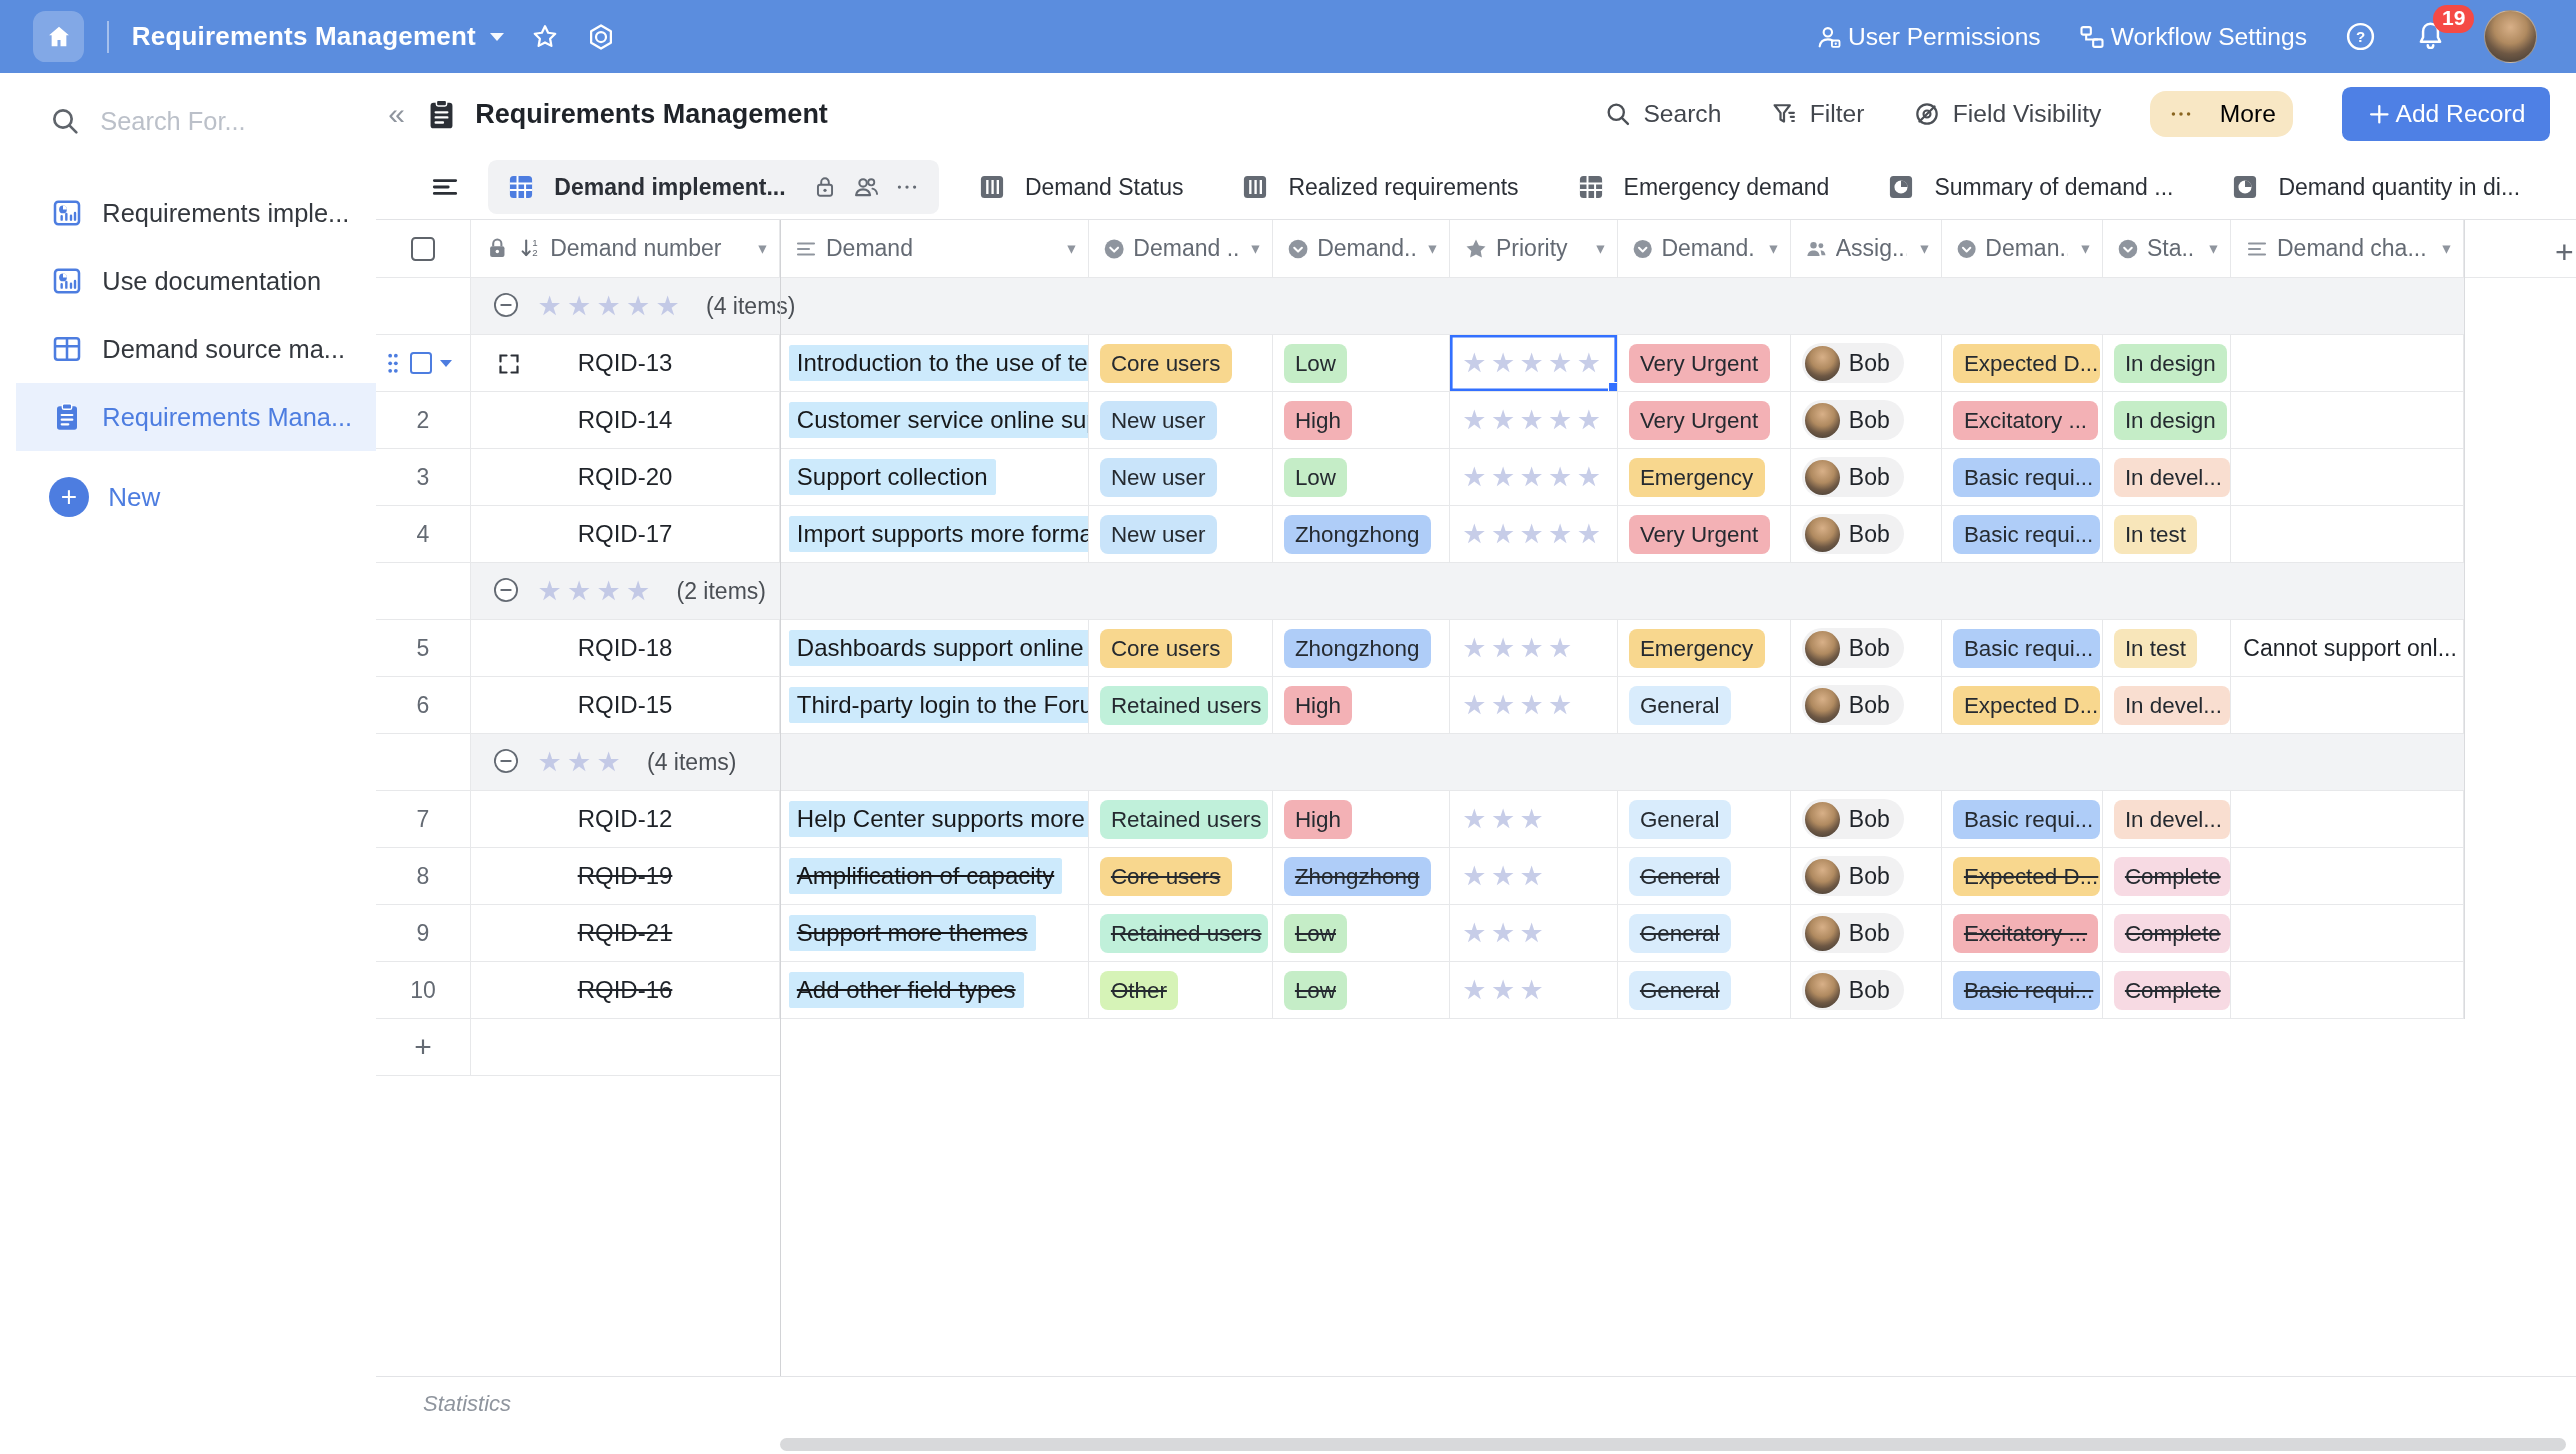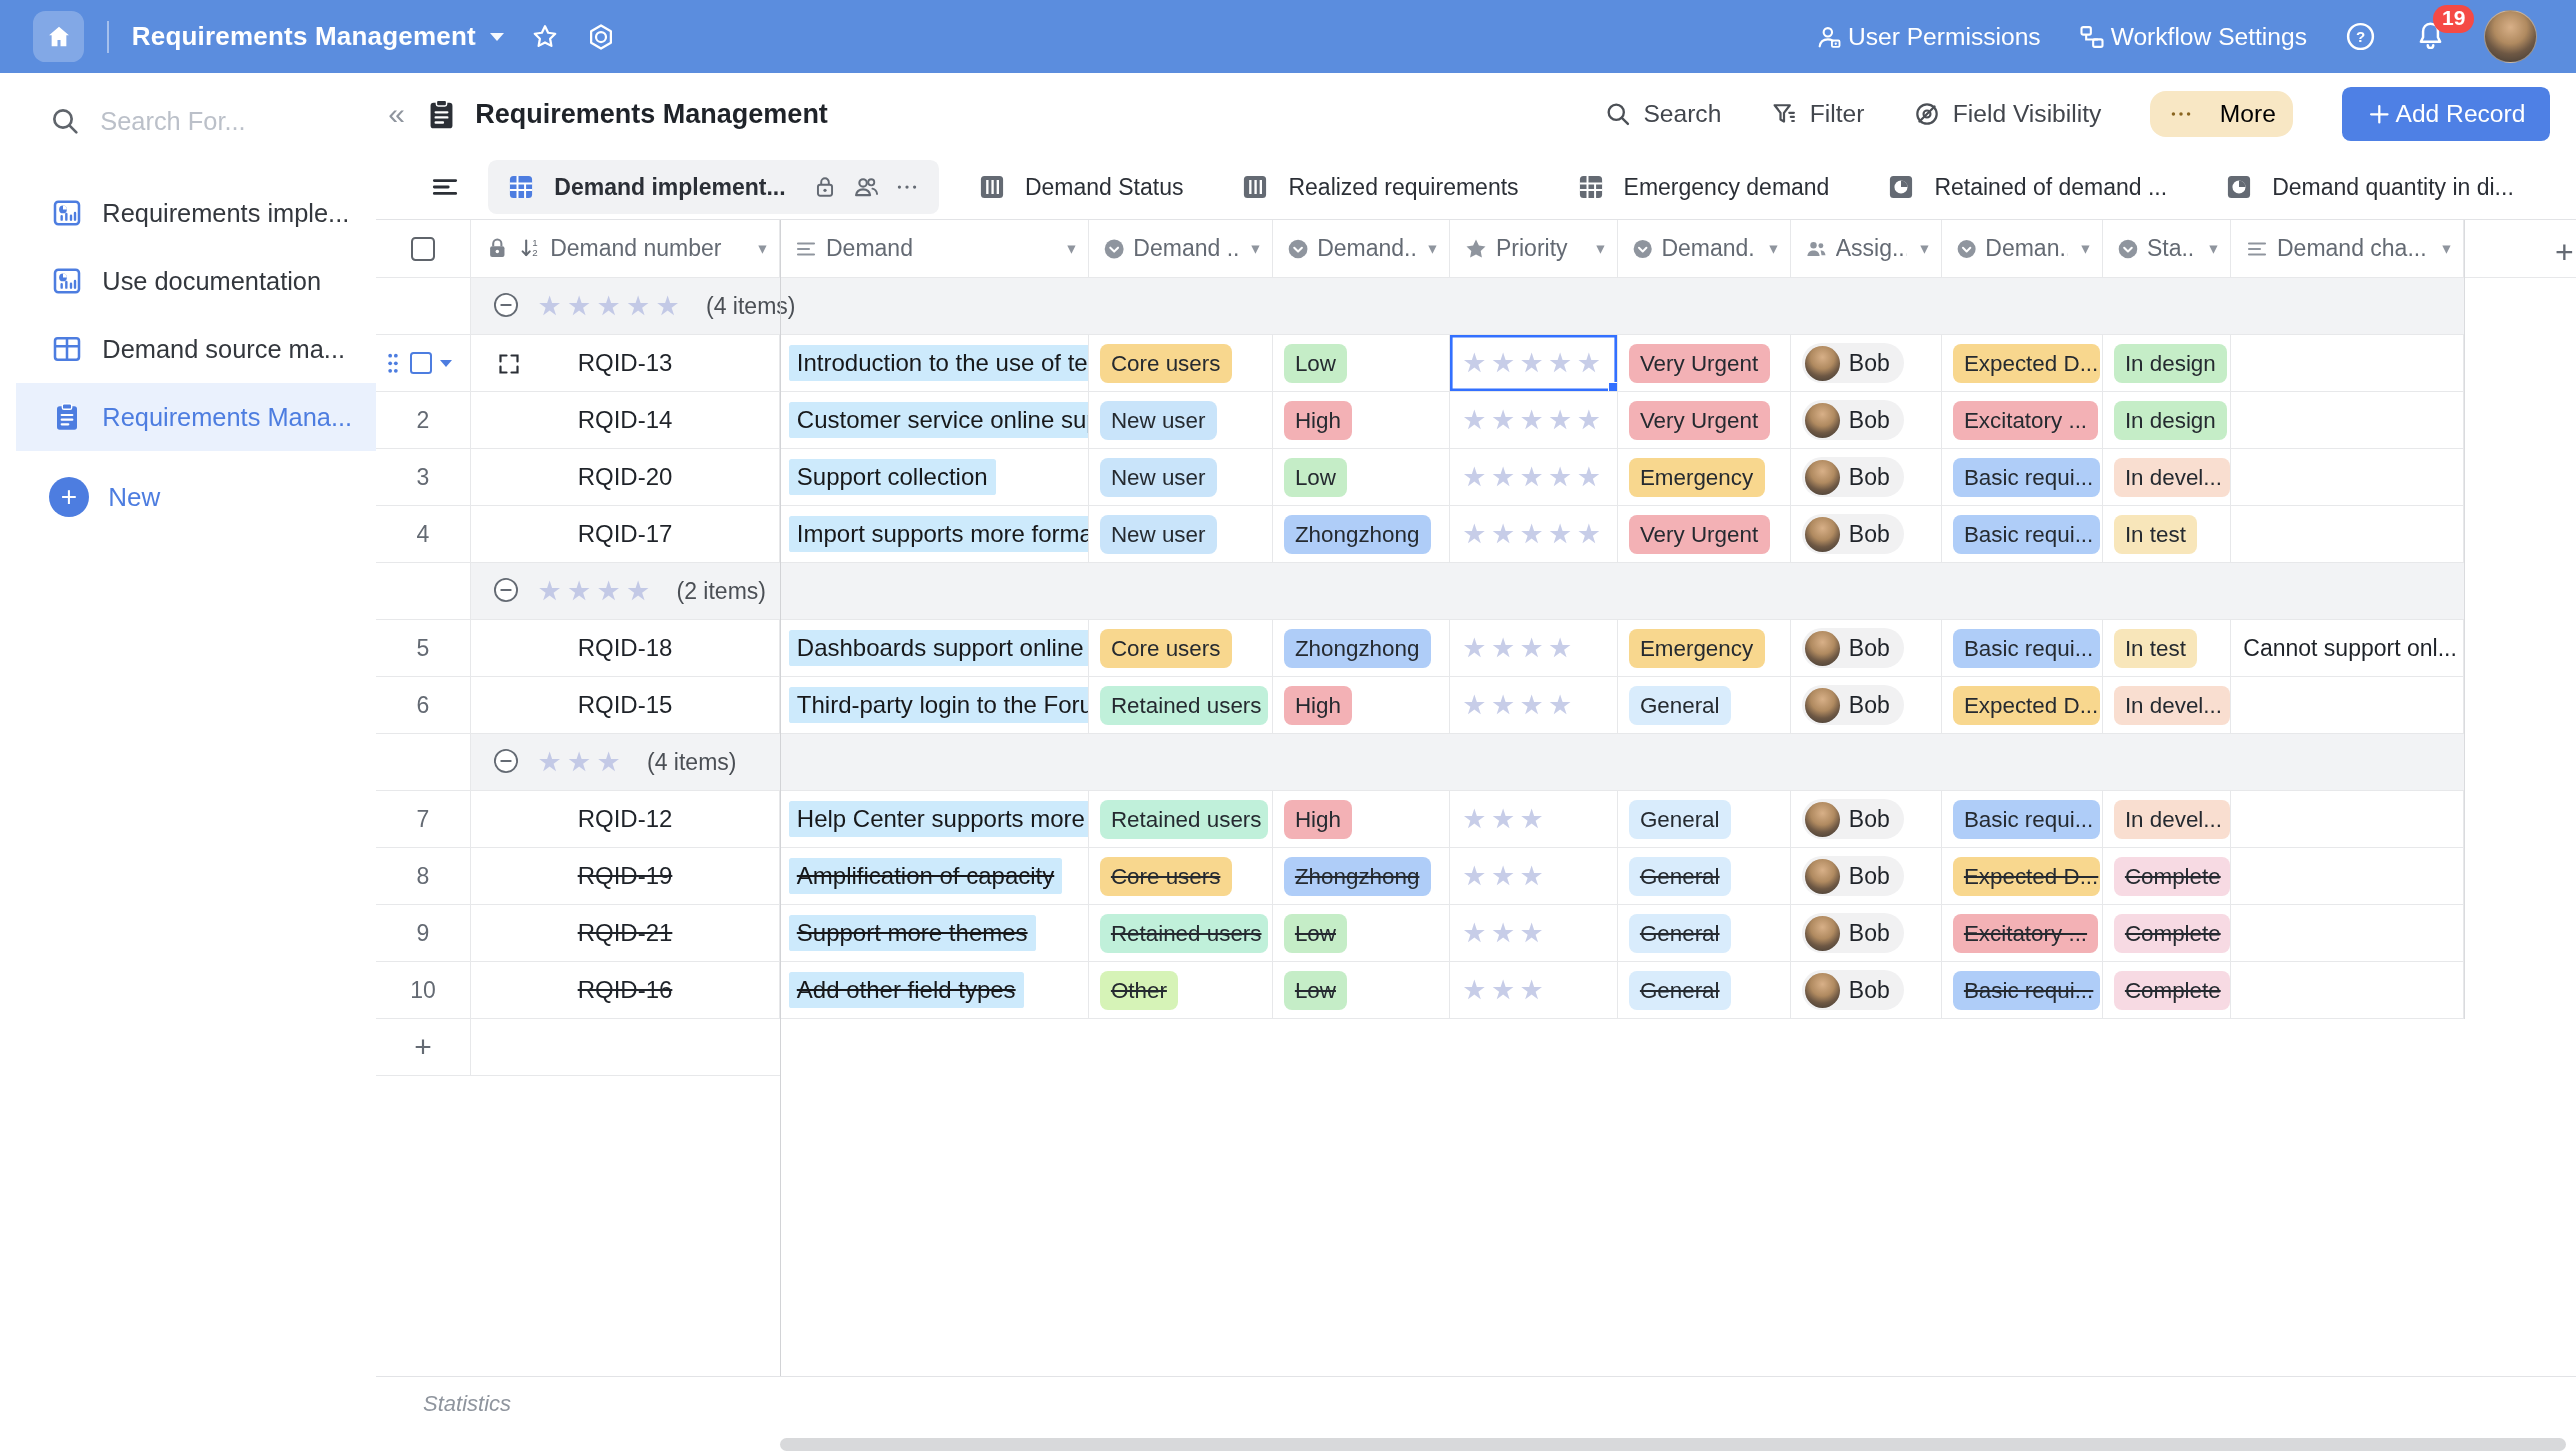--- a/index.html
+++ b/index.html
@@ -298,21 +298,21 @@
             <path d="M2.5 9h19M2.5 14.5h19M9 2.5v19M15.5 9v12.5" stroke="#fff" stroke-width="1.7"></path>
           </svg>
           <span>Emergency demand</span>
         </div>
         <div class="tab">
           <svg width="28" height="28" viewBox="0 0 24 24">
             <rect x="2.5" y="2.5" width="19" height="19" rx="3" fill="#646a73"></rect>
             <circle cx="12" cy="12" r="5.6" fill="#fff"></circle>
             <path d="M12 12V6.4A5.6 5.6 0 0 1 17.6 12z" fill="#646a73"></path>
           </svg>
-          <span>Retained of demand ...</span>
+          <span>Summary of demand ...</span>
         </div>
         <div class="tab">
           <svg width="28" height="28" viewBox="0 0 24 24">
             <rect x="2.5" y="2.5" width="19" height="19" rx="3" fill="#646a73"></rect>
             <circle cx="12" cy="12" r="5.6" fill="#fff"></circle>
             <path d="M12 12V6.4A5.6 5.6 0 0 1 17.6 12z" fill="#646a73"></path>
           </svg>
           <span>Demand quantity in di...</span>
         </div>
       </span>

